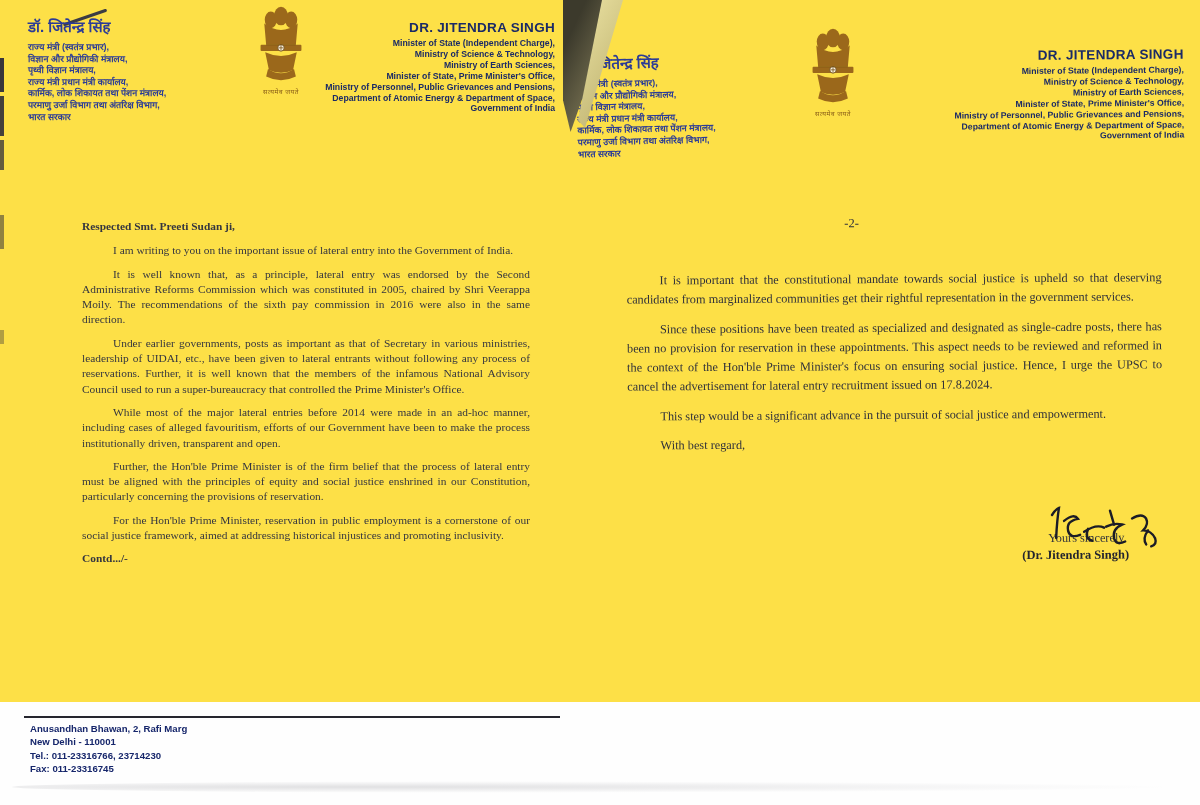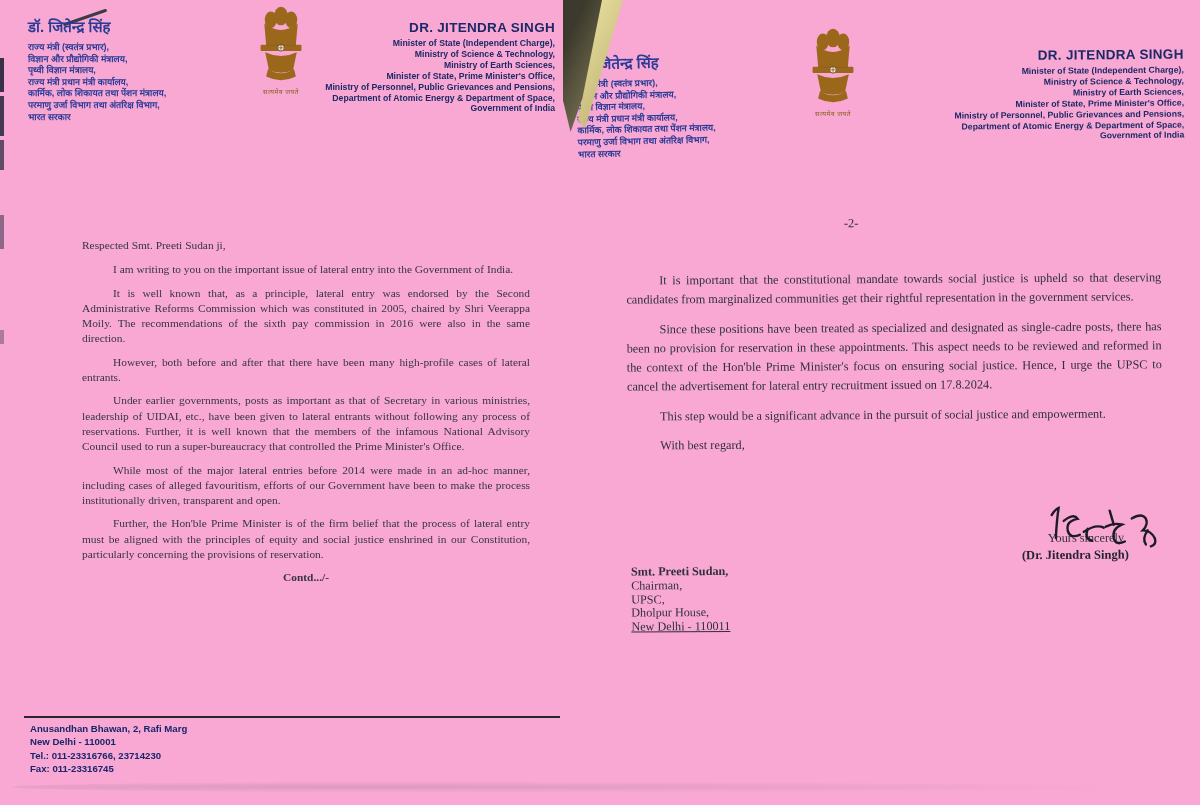--- a/index.html
+++ b/index.html
@@ -2,21 +2,21 @@
 <html><head>
 <meta charset="utf-8">
 <style>
   * { margin:0; padding:0; box-sizing:border-box; }
   html,body { background:#ffffff; }
   .canvas {
     position:relative; width:1200px; height:805px; overflow:hidden;
     background:#fefefe;
     font-family:"Liberation Serif", serif;
   }
-  .page { position:absolute; top:0; height:805px; background:#f9a8d4; }
+  .page { position:absolute; top:0; height:702px; background:#fde047; }
   .page1 { left:0; width:565px; }
   .page2 { left:565px; width:635px; }
 
   
   .hindi-block { position:absolute; color:#2c3c96; font-family:"Liberation Sans", sans-serif; }
   .page1 .hindi-block { left:28px; top:16px; }
   .page2 .hindi-block { left:12px; top:52px; transform:rotate(-1.2deg); }
   .hindi-name { font-size:15px; font-weight:700; margin-bottom:6px; }
   .hindi-line { font-size:9px; line-height:11.6px; font-weight:600; }
 
@@ -27,23 +27,23 @@
 
   .english-block { position:absolute; text-align:right; color:#1b2a66; font-family:"Liberation Sans", sans-serif; }
   .page1 .english-block { right:10px; top:20px; width:310px; }
   .page2 .english-block { right:16px; top:48px; width:330px; transform:rotate(-0.5deg); }
   .eng-name { font-size:13.5px; font-weight:700; letter-spacing:.3px; margin-bottom:3px; }
   .eng-line { font-size:8.7px; line-height:10.9px; font-weight:700; }
 
   
   .body1 { position:absolute; left:82px; top:219px; width:448px;
            font-size:11.4px; line-height:15.3px; color:#35363f; text-align:justify; }
-  .salutation { font-weight:400; margin-bottom:9px;margin-top:19px; }
+  .salutation { font-weight:700; margin-bottom:9px; }
   .body1 .para { text-indent:31px; margin-bottom:8px; }
-  .contd { text-align:center; font-weight:700; margin-top:5px; }
+  .contd { text-align:left; font-weight:700; margin-top:5px; }
 
   
   .footer-line { position:absolute; left:24px; top:716px; width:536px; border-top:2px solid #26262e; }
   .footer-col { position:absolute; top:722px; font-family:"Liberation Sans", sans-serif;
                 font-size:9.6px; line-height:13.4px; font-weight:700; color:#16266b; }
   .fc-left { left:30px; } .fc-right { left:377px; }
 
   
   .page2-content { position:absolute; inset:0; transform:rotate(-0.35deg); }
   .page-number { position:absolute; left:280px; top:216px; font-size:12.5px; color:#2f303a; }
@@ -126,24 +126,24 @@
         <div class="eng-line">Ministry of Personnel, Public Grievances and Pensions,</div>
         <div class="eng-line">Department of Atomic Energy &amp; Department of Space,</div>
         <div class="eng-line">Government of India</div>
       </div>
     </header>
 
     <div class="body1">
       <p class="salutation">Respected Smt. Preeti Sudan ji,</p>
       <p class="para">I am writing to you on the important issue of lateral entry into the Government of India.</p>
       <p class="para">It is well known that, as a principle, lateral entry was endorsed by the Second Administrative Reforms Commission which was constituted in 2005, chaired by Shri Veerappa Moily. The recommendations of the sixth pay commission in 2016 were also in the same direction.</p>
-      <p class="para">However, both before and after that there have been many high-profile cases of lateral entrants.</p>
       <p class="para">Under earlier governments, posts as important as that of Secretary in various ministries, leadership of UIDAI, etc., have been given to lateral entrants without following any process of reservations. Further, it is well known that the members of the infamous National Advisory Council used to run a super-bureaucracy that controlled the Prime Minister's Office.</p>
       <p class="para">While most of the major lateral entries before 2014 were made in an ad-hoc manner, including cases of alleged favouritism, efforts of our Government have been to make the process institutionally driven, transparent and open.</p>
       <p class="para">Further, the Hon'ble Prime Minister is of the firm belief that the process of lateral entry must be aligned with the principles of equity and social justice enshrined in our Constitution, particularly concerning the provisions of reservation.</p>
+      <p class="para">For the Hon'ble Prime Minister, reservation in public employment is a cornerstone of our social justice framework, aimed at addressing historical injustices and promoting inclusivity.</p>
       <p class="contd">Contd.../-</p>
     </div>
 
     <div class="footer-line"></div>
     <div class="footer-col fc-left">
       <div>Anusandhan Bhawan, 2, Rafi Marg</div>
       <div>New Delhi - 110001</div>
       <div>Tel.: 011-23316766, 23714230</div>
       <div>Fax: 011-23316745</div>
     </div>
@@ -215,27 +215,20 @@
           <path d="M40 27 q12 -8 20 -4"></path>
           <path d="M66 6 l4 14"></path>
           <path d="M62 22 q8 -4 16 -2 q-10 4 -8 14 q2 7 11 3"></path>
           <path d="M88 14 q10 -6 14 0 q3 6 -3 12 q8 0 12 8 q2 6 -4 8"></path>
           <path d="M104 26 q-6 8 -2 14"></path>
         </g>
       </svg>
 
       <div class="signatory">(Dr. Jitendra Singh)</div>
 
-      <div class="recipient">
-        <div class="recipient-name">Smt. Preeti Sudan,</div>
-        <div>Chairman,</div>
-        <div>UPSC,</div>
-        <div>Dholpur House,</div>
-        <div class="recipient-underline">New Delhi - 110011</div>
-      </div>
     </div>
   </section>
 
   <div class="edge-mark em1"></div>
   <div class="edge-mark em2"></div>
   <div class="edge-mark em3"></div>
   <div class="edge-mark em4"></div>
   <div class="edge-mark em5"></div>
   <div class="bottom-shadow"></div>
 </div>

